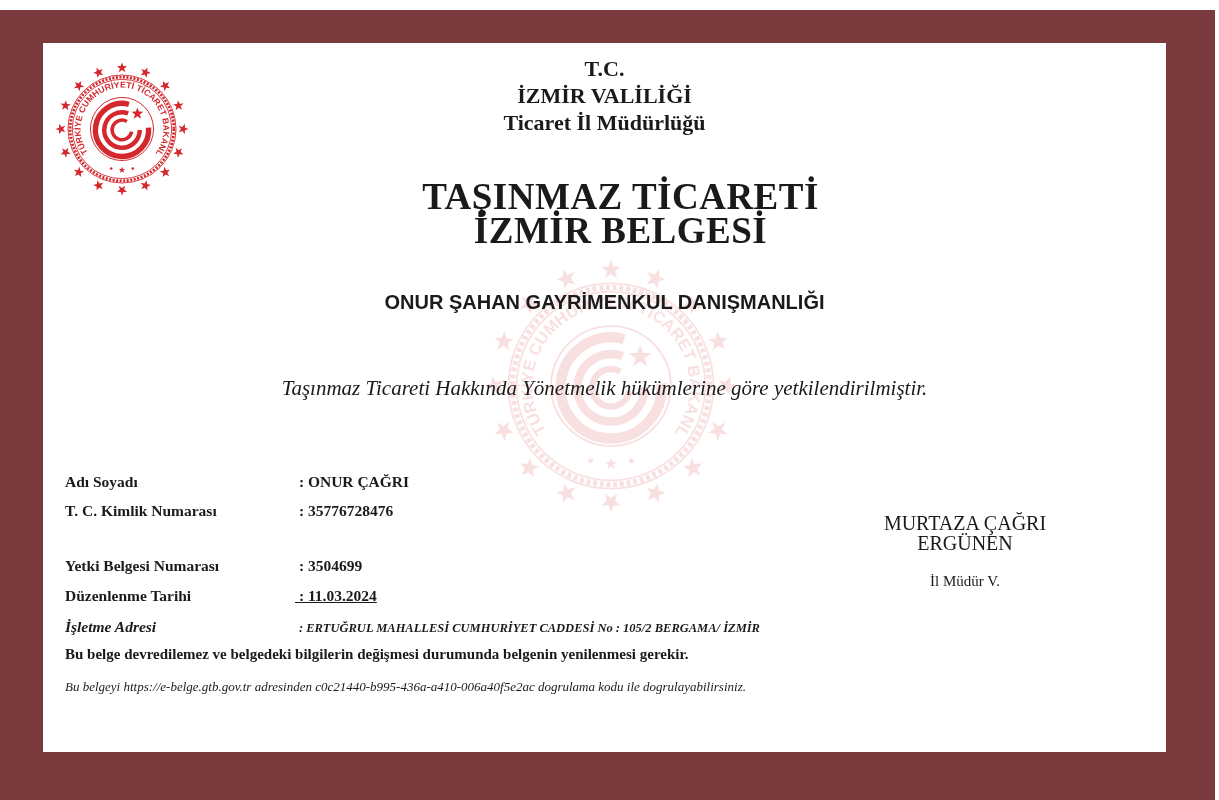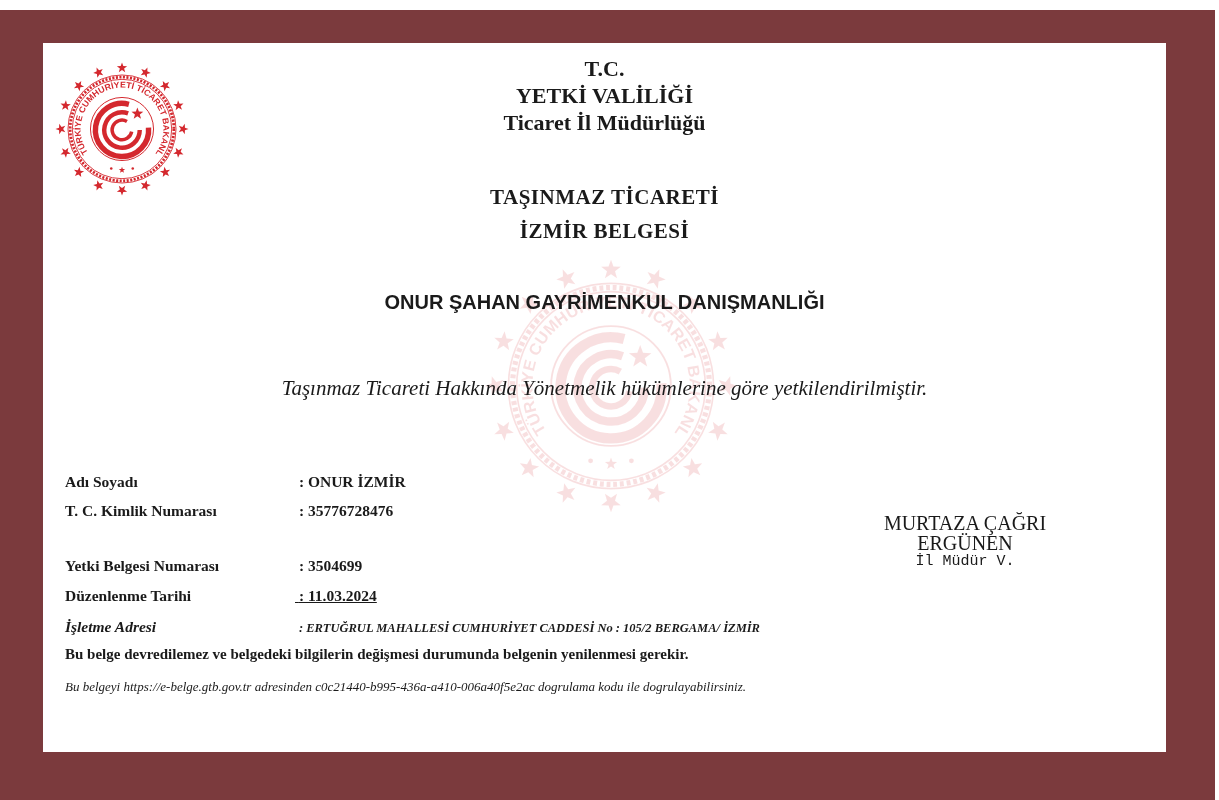--- a/index.html
+++ b/index.html
@@ -11,38 +11,38 @@
   }
   .frame{position:absolute;left:0;top:10px;width:1215px;height:790px;background:#7b3a3d;}
   .page{position:absolute;left:43px;top:43px;width:1123px;height:709px;background:#ffffff;}
   .page *{box-sizing:border-box;}
 
   .logo{position:absolute;left:10px;top:17px;width:138px;height:138px;color:#d4282e;z-index:2;}
   .watermark{position:absolute;left:437px;top:212px;width:262px;height:262px;color:#d4282e;opacity:0.14;z-index:0;}
 
   .hdr{position:absolute;left:0;top:12px;width:100%;text-align:center;z-index:1;
        font-weight:bold;font-size:22px;line-height:27px;}
-  .ttl{position:absolute;left:0;top:137px;width:100%;text-align:center;z-index:1;
-       font-weight:bold;font-size:21px;line-height:34px;letter-spacing:0.5px;}
+  .ttl{position:absolute;left:16px;top:137px;width:100%;text-align:center;z-index:1;
+       font-weight:bold;font-size:37px;line-height:34px;letter-spacing:0.5px;}
   .company{position:absolute;left:0;top:248px;width:100%;text-align:center;z-index:1;
        font-family:"Liberation Sans", sans-serif;font-weight:bold;font-size:20px;}
   .statement{position:absolute;left:0;top:333px;width:100%;text-align:center;z-index:1;
        font-style:italic;font-size:21px;}
 
   .row{position:absolute;left:22px;width:840px;z-index:1;font-weight:bold;font-size:15.5px;white-space:nowrap;}
   .row .lbl{display:inline-block;width:230px;}
   .row.r1{top:430px;} .row.r2{top:459px;} .row.r3{top:514px;} .row.r4{top:544px;text-decoration:underline;} .row.r5{top:575px;font-style:italic;}
   .row.r5 .val{font-size:12.5px;}
 
   .note{position:absolute;left:22px;top:603px;width:1000px;z-index:1;font-weight:bold;font-size:15px;}
   .verify{position:absolute;left:22px;top:636px;width:1060px;z-index:1;font-style:italic;font-size:13px;}
 
   .signer{position:absolute;left:822px;top:470px;width:200px;text-align:center;z-index:1;}
   .signer .nm{font-size:20px;line-height:20px;}
-  .signer .ti{font-size:15px;margin-top:0;font-family:Liberation Mono, monospace;}
+  .signer .ti{font-size:15px;margin-top:20px;}
 </style>
 </head>
 <body>
 
 <svg width="0" height="0" style="position:absolute" aria-hidden="true">
   <defs>
     <path id="st" d="M0,-5.5 L1.33,-1.83 L5.23,-1.7 L2.15,0.7 L3.23,4.45 L0,2.26 L-3.23,4.45 L-2.15,0.7 L-5.23,-1.7 L-1.33,-1.83 Z"></path>
     <path id="ringpath" d="M 35.6 94.1 A 42 42 0 1 1 104.4 94.1" fill="none"></path>
     <g id="emblem">
       <g fill="currentColor">
@@ -92,36 +92,36 @@
   <svg class="watermark" viewBox="0 0 140 140">
     <use href="#emblem"></use>
   </svg>
 
   <svg class="logo" viewBox="0 0 140 140">
     <use href="#emblem"></use>
   </svg>
 
   <div class="hdr">
     <div>T.C.</div>
-    <div>YETKİ VALİLİĞİ</div>
+    <div>İZMİR VALİLİĞİ</div>
     <div>Ticaret İl Müdürlüğü</div>
   </div>
 
   <div class="ttl">
     <div>TAŞINMAZ TİCARETİ</div>
     <div>İZMİR BELGESİ</div>
   </div>
 
   <div class="company">ONUR ŞAHAN GAYRİMENKUL DANIŞMANLIĞI</div>
 
   <div class="statement">Taşınmaz Ticareti Hakkında Yönetmelik hükümlerine göre yetkilendirilmiştir.</div>
 
   <div class="row r1">
     <span class="lbl">Adı Soyadı</span>
-    <span class="val">: ONUR İZMİR</span>
+    <span class="val">: ONUR ÇAĞRI</span>
   </div>
   <div class="row r2">
     <span class="lbl">T. C. Kimlik Numarası</span>
     <span class="val">: 35776728476</span>
   </div>
   <div class="row r3">
     <span class="lbl">Yetki Belgesi Numarası</span>
     <span class="val">: 3504699</span>
   </div>
   <div class="row r4">

